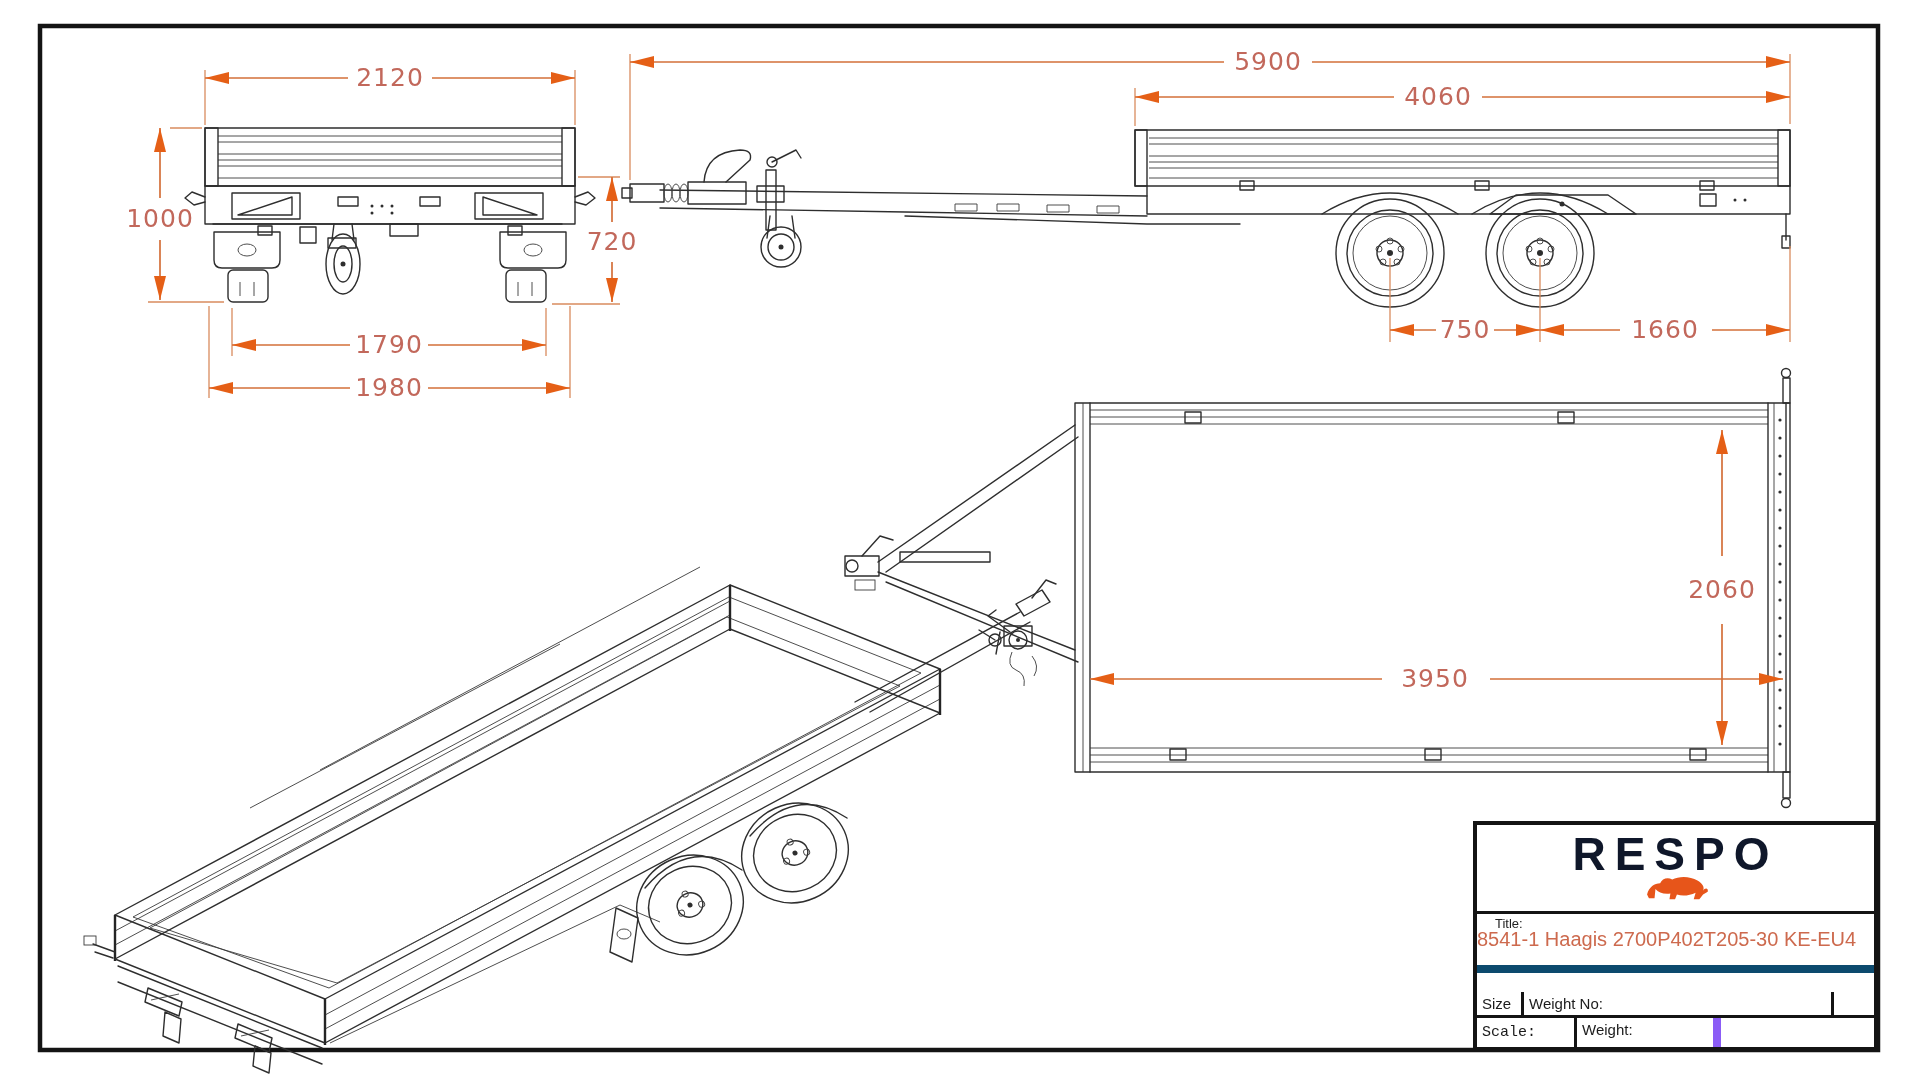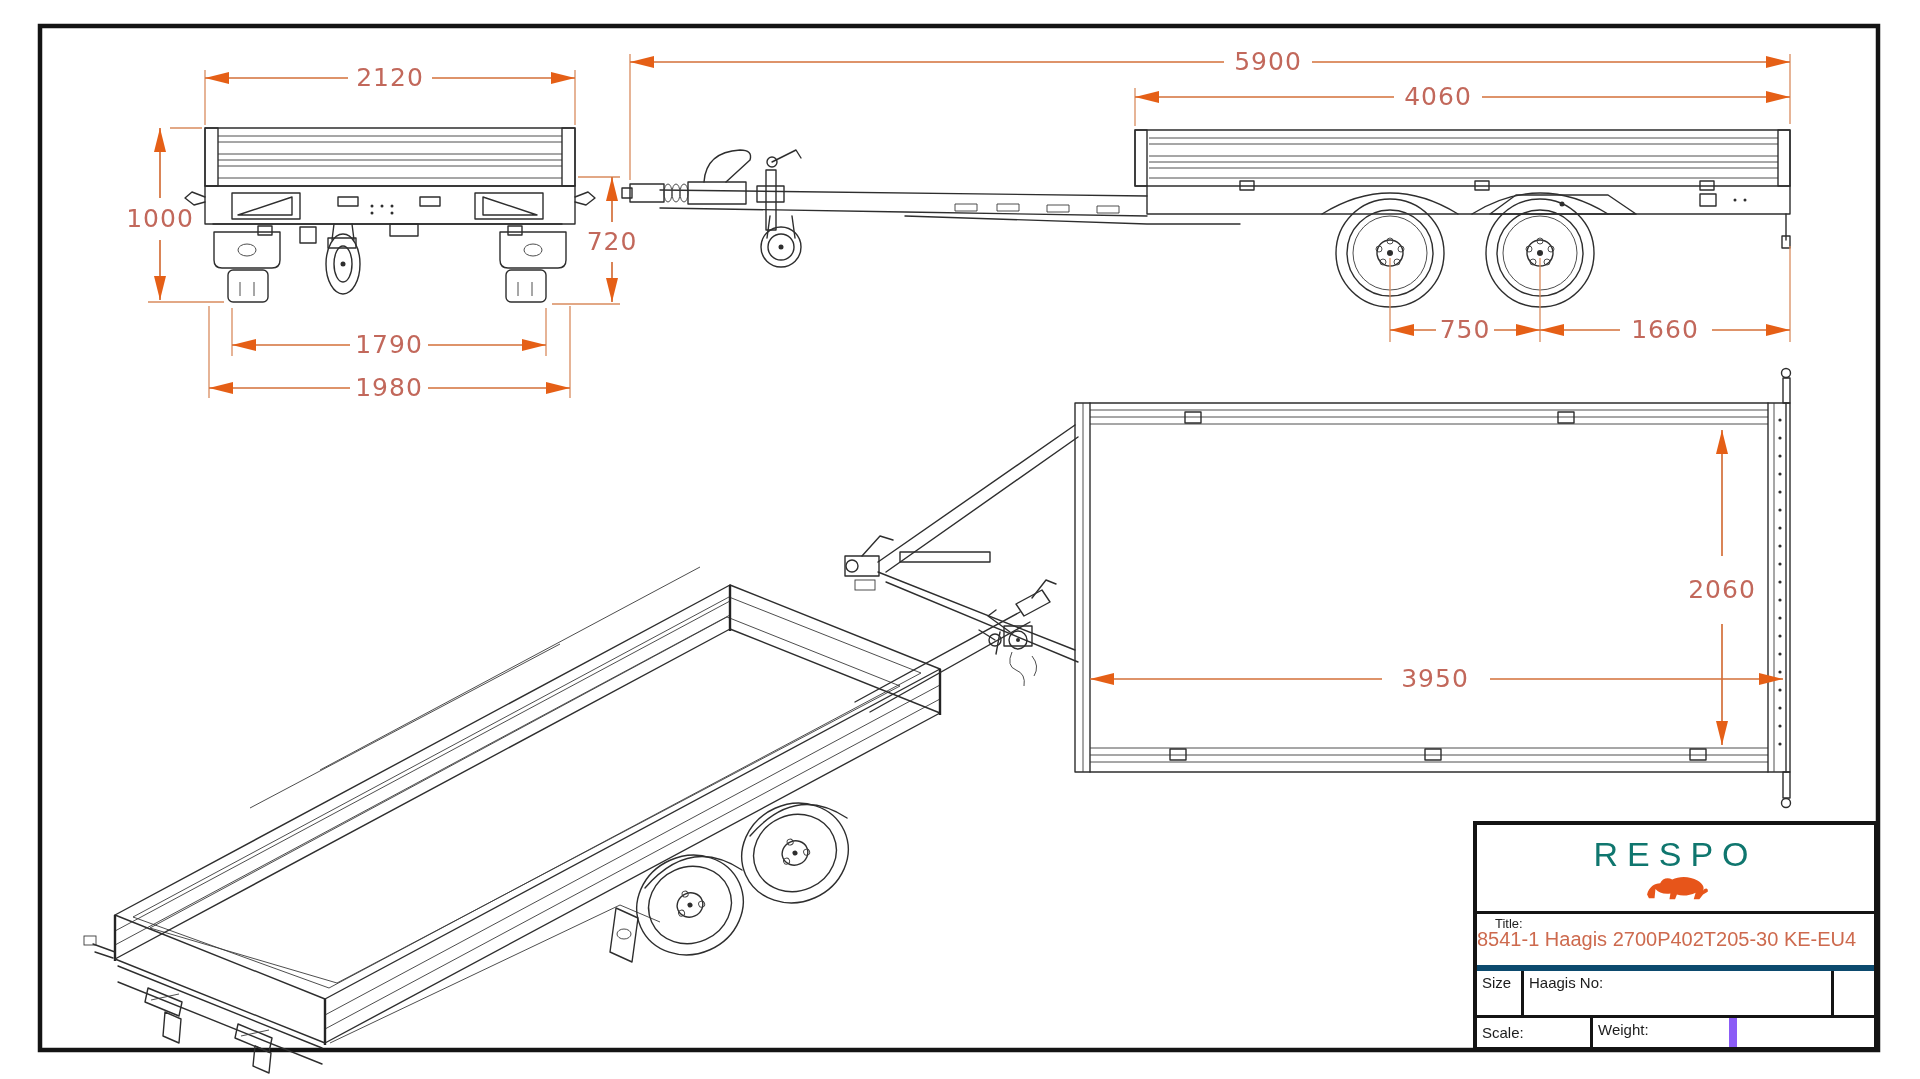--- a/index.html
+++ b/index.html
@@ -10,31 +10,31 @@
   .art-thin{stroke:#3a3a3a;fill:none;stroke-width:0.9;}
   .art-thick{stroke:#242424;fill:none;stroke-width:2.4;}
   .dimline{stroke:#d4703a;fill:none;stroke-width:1.7;}
   .extline{stroke:#d98c5f;fill:none;stroke-width:1.3;}
   .dimarrow{fill:#e55f16;stroke:none;}
   .dimtext{fill:#c2685b;font-family:"DejaVu Sans",sans-serif;font-size:25px;letter-spacing:1px;text-anchor:middle;}
   .dot{fill:#2e2e2e;stroke:none;}
   
   #titleblock{position:absolute;left:1473px;top:821px;width:405px;height:230px;box-sizing:border-box;border:4px solid #141414;background:#ffffff;display:flex;flex-direction:column;}
   .tb-logo{height:86px;box-sizing:border-box;display:flex;flex-direction:column;align-items:center;justify-content:center;}
-  .tb-logo .respo{color:#0f766e;font-weight:400;font-size:34px;line-height:40px;letter-spacing:9px;font-family:"Liberation Sans",sans-serif;}
+  .tb-logo .respo{color:#0f172a;font-weight:700;font-size:46px;line-height:40px;letter-spacing:9px;font-family:"Liberation Sans",sans-serif;}
   .tb-title{height:54px;box-sizing:border-box;border-top:3px solid #141414;position:relative;display:flex;align-items:center;}
   .tb-title .lbl{position:absolute;left:18px;top:2px;font-size:13px;color:#222;}
   .tb-title .val{font-size:20px;color:#cd6a4e;white-space:nowrap;}
-  .tb-row3{height:50px;box-sizing:border-box;border-top:6px solid #0c4a6e;display:flex;}
+  .tb-row3{height:50px;box-sizing:border-box;border-top:8px solid #0c4a6e;display:flex;align-items:flex-end;}
   .tb-row4{height:32px;box-sizing:border-box;border-top:3px solid #141414;display:flex;flex:1;}
   .cell{box-sizing:border-box;padding:3px 5px;font-size:15px;color:#1c1c1c;}
   .c-size{width:47px;border-right:3px solid #141414;}
   .c-drw{width:310px;border-right:3px solid #141414;}
   .c-last{flex:1;}
-  .c-scale{width:116px;border-right:3px solid #141414;display:flex;align-items:center;}
+  .c-scale{width:100px;border-right:3px solid #141414;display:flex;align-items:center;font-family:Liberation Mono, monospace;}
   .c-weight{width:144px;border-right:8px solid #8b5cf6;}
 </style>
 </head>
 <body>
 
 <div id="sheet">
 <svg width="1920" height="1079" viewBox="0 0 1920 1079" xmlns="http://www.w3.org/2000/svg">
 
   <rect x="40" y="26" width="1838" height="1024" fill="none" stroke="#141414" stroke-width="4.5"></rect>
 
@@ -336,21 +336,21 @@
     <svg width="84" height="28" viewBox="0 0 70 30">
       <path fill="#e7551a" d="M4 22 C6 14 12 10 18 10 C20 5 26 3 31 6 C38 2 50 2 58 7 C63 10 66 14 64 18 C66 14 70 15 69 19 L64 22 L60 27 L54 27 L56 20 C50 23 42 24 36 22 L34 27 L28 27 L29 21 C22 22 16 20 13 16 L12 26 L6 26 Z"></path>
     </svg>
   </div>
   <div class="tb-title">
     <span class="lbl">Title:</span>
     <span class="val">8541-1 Haagis 2700P402T205-30 KE-EU4</span>
   </div>
   <div class="tb-row3">
     <div class="cell c-size"><span>Size</span></div>
-    <div class="cell c-drw"><span>Haagis No:</span></div>
+    <div class="cell c-drw"><span>Weight No:</span></div>
     <div class="cell c-last"></div>
   </div>
   <div class="tb-row4">
     <div class="cell c-scale">
           <span>Scale:</span>
         </div>
     <div class="cell c-weight"><span>Weight:</span></div>
     <div class="cell c-last"></div>
   </div>
 </div>

